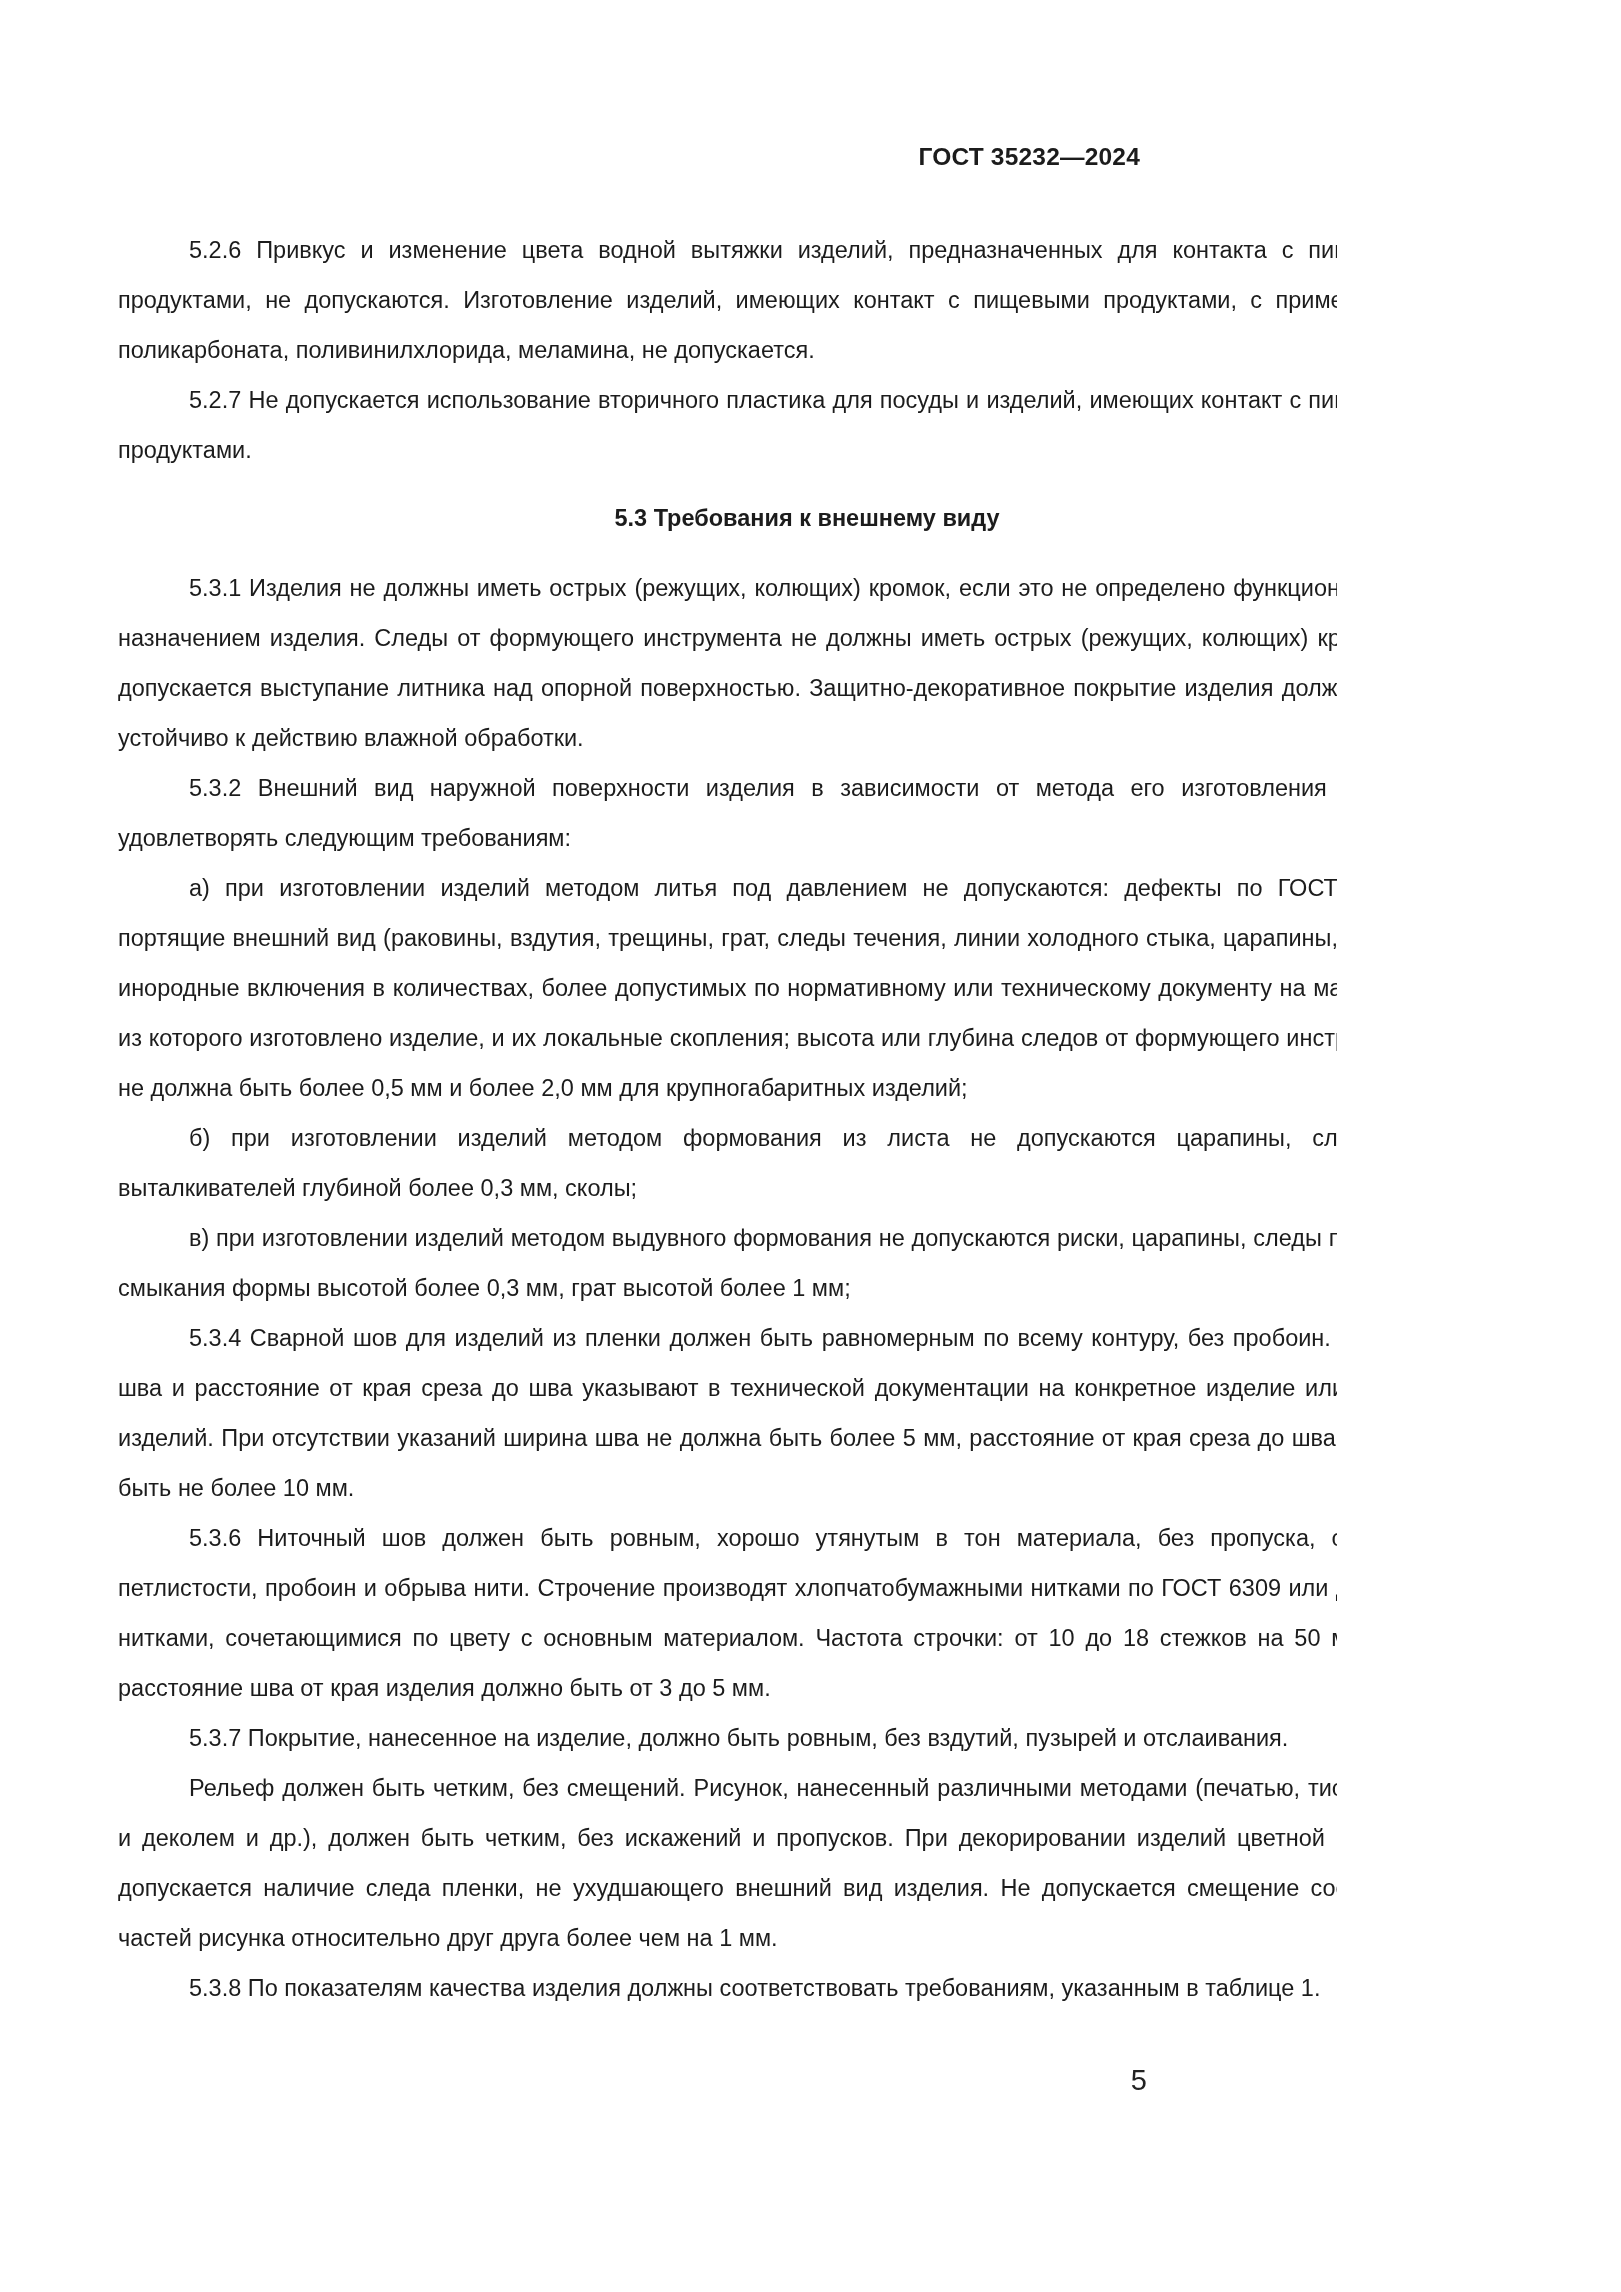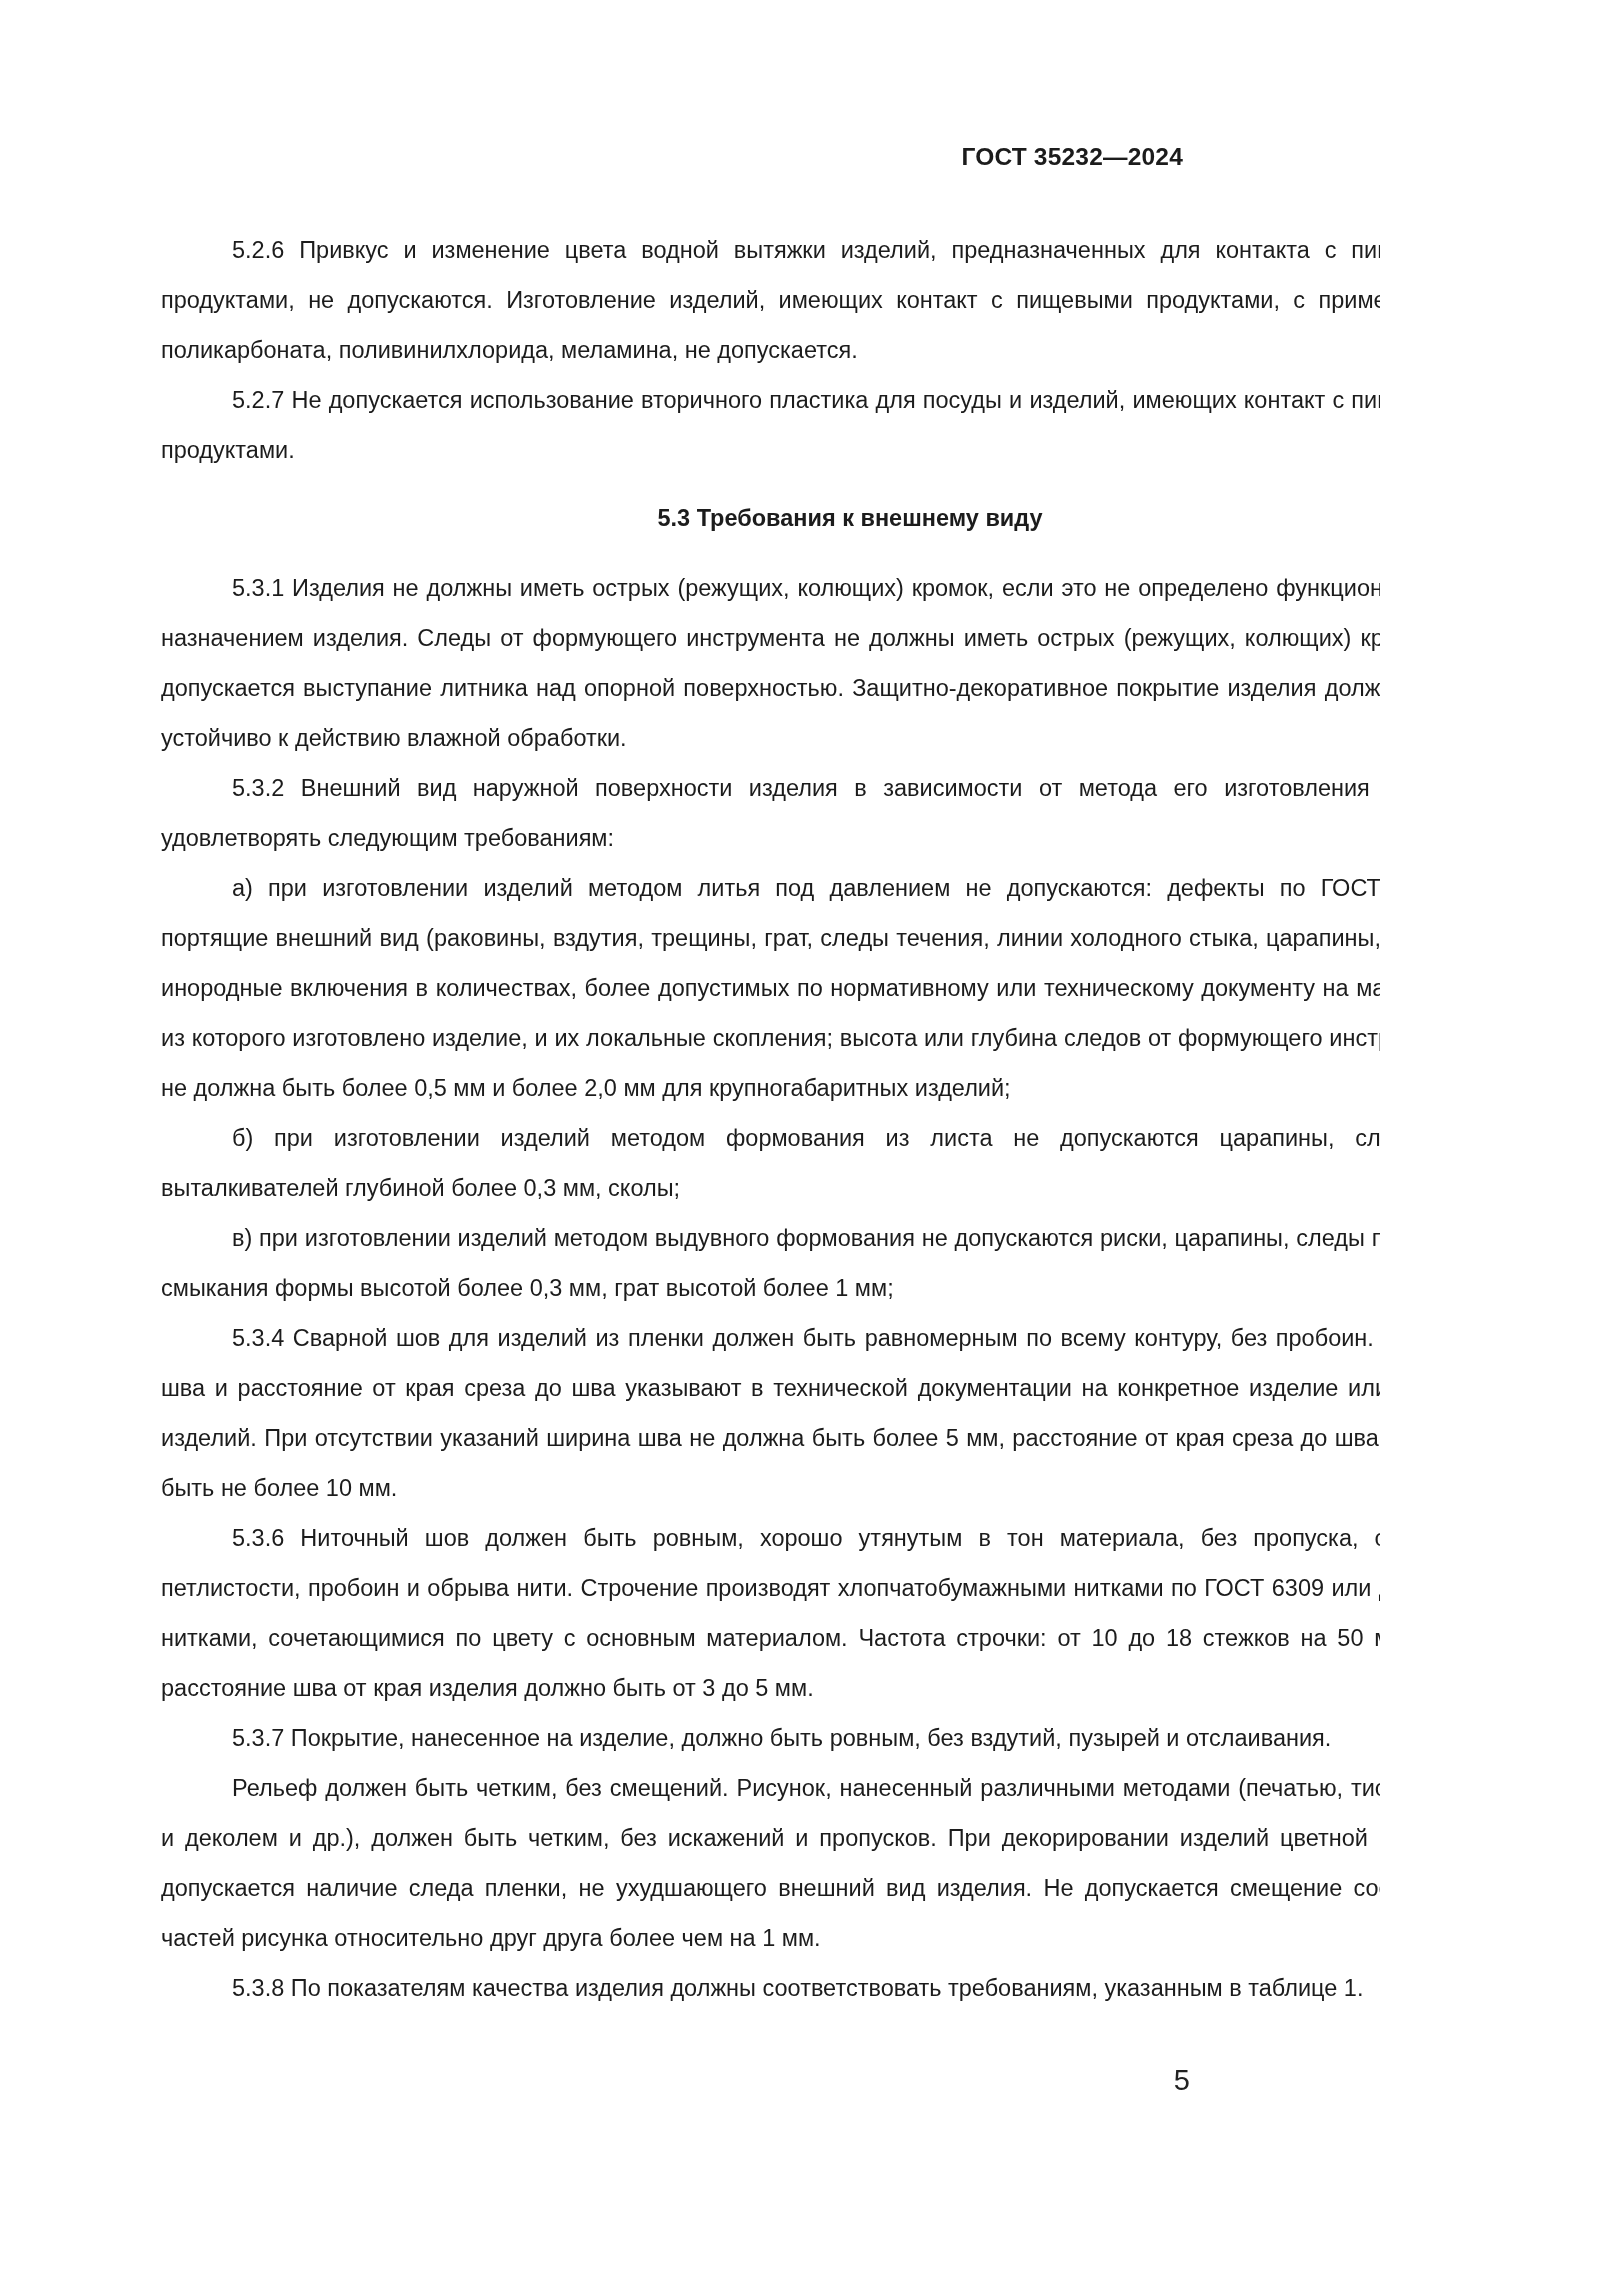--- a/index.html
+++ b/index.html
@@ -4,21 +4,20 @@
 <style>
   html, body { margin: 0; padding: 0; background: #ffffff; }
   .page {
     position: relative;
     width: 1337px;
     height: 2293px;
     background: #ffffff;
     font-family: "Liberation Sans", sans-serif;
     color: #1c1c1c;
     overflow: hidden;
-    margin-left: 43px;
   }
   .doc-code {
     position: absolute;
     top: 143px;
     right: 197px;
     font-size: 24.5px;
     font-weight: bold;
     letter-spacing: 0.2px;
     white-space: nowrap;
   }

